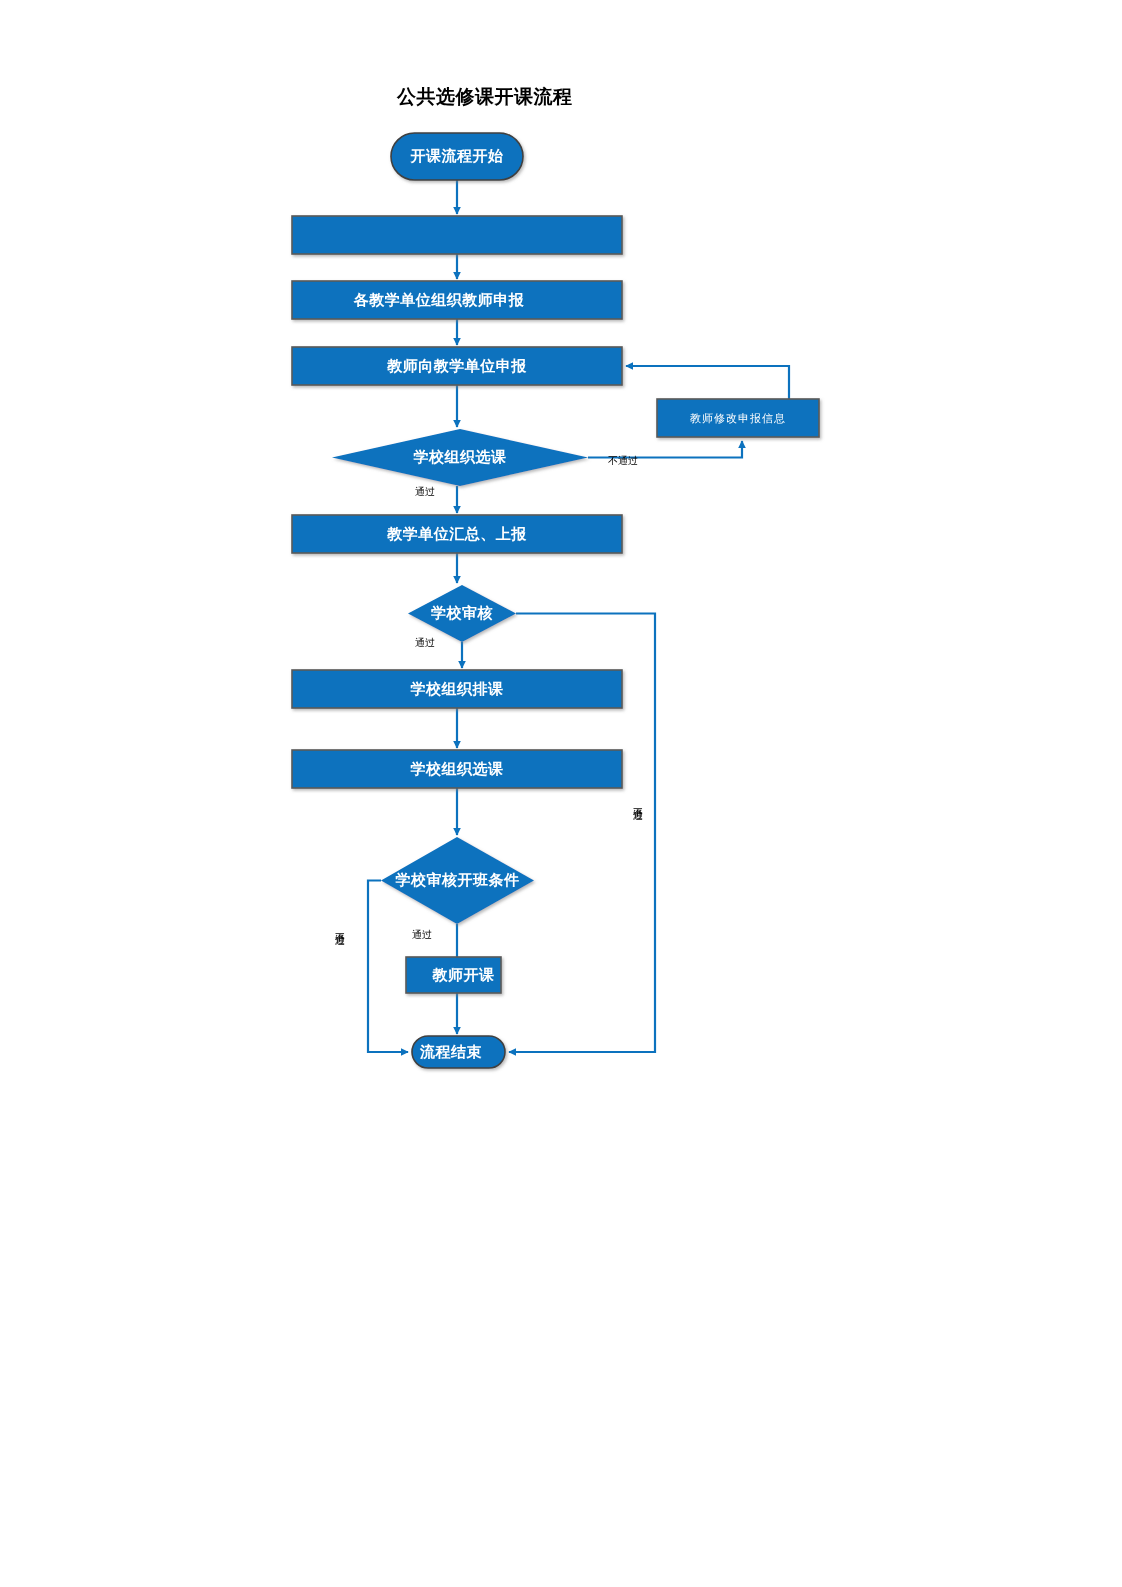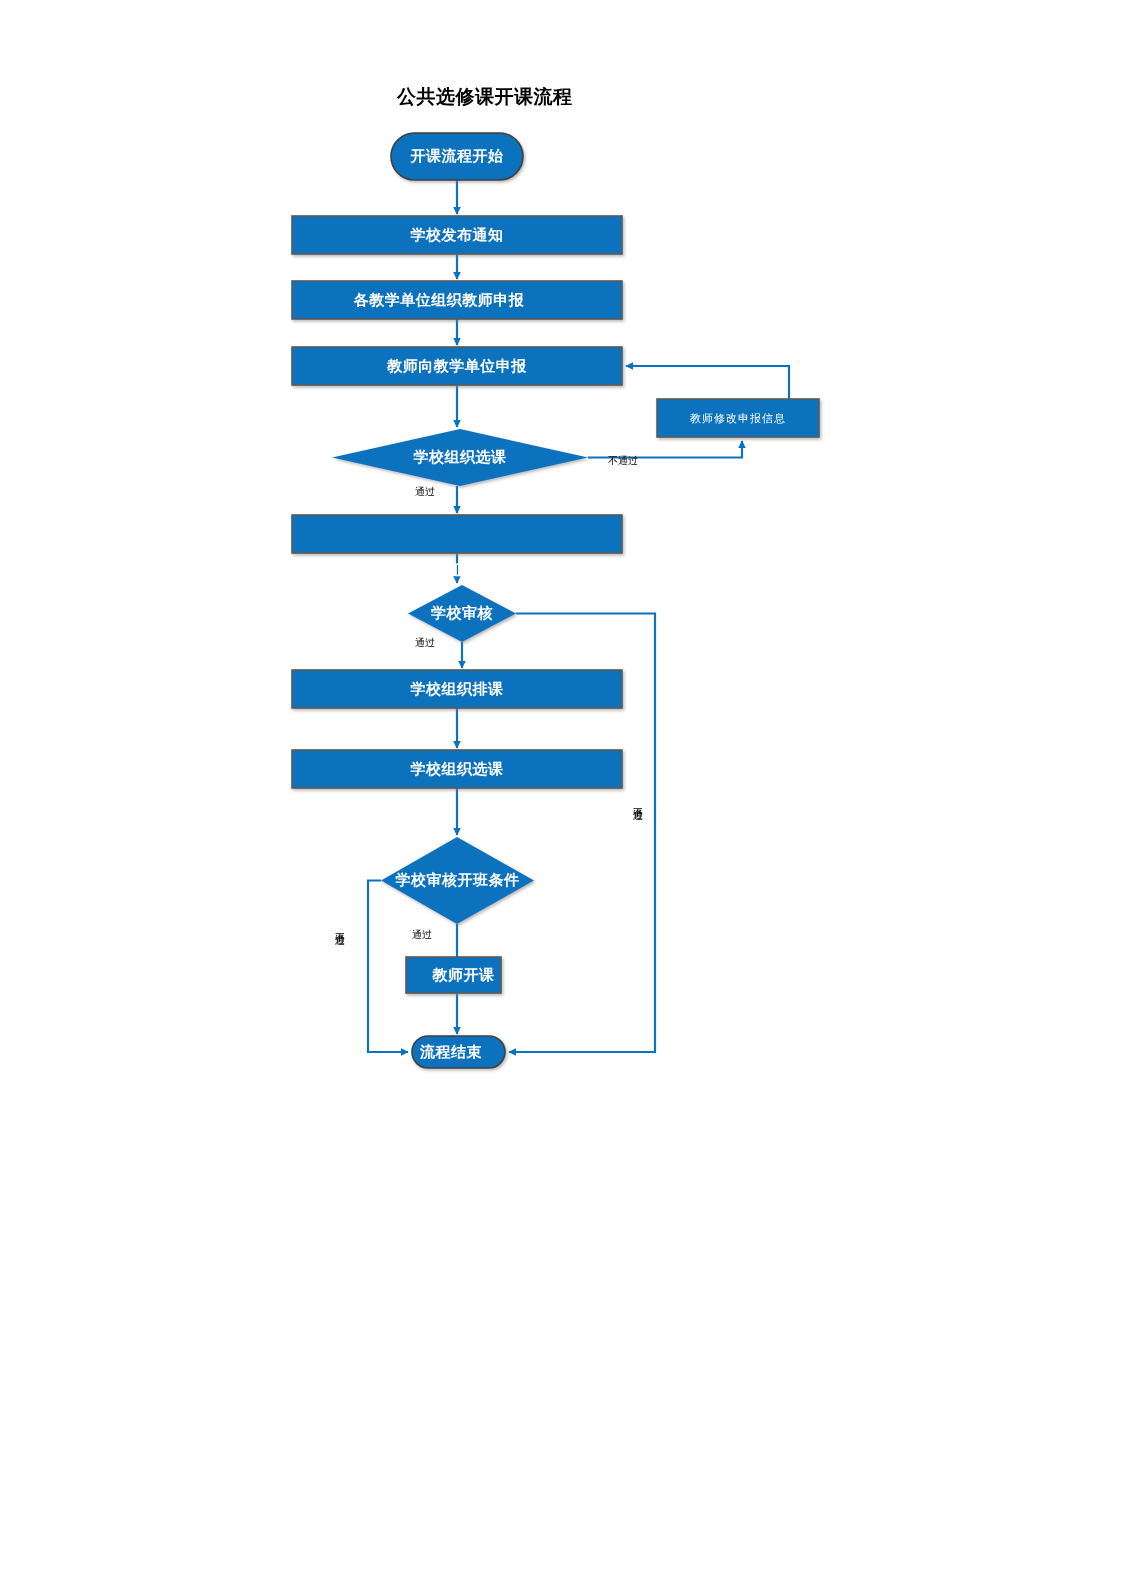--- a/index.html
+++ b/index.html
@@ -136,31 +136,30 @@
       <polygon points="460,429 588,457.5 460,486 332,457.5" fill="#0C72BE"></polygon>
       <polygon points="462,585 516,613.5 462,642 408,613.5" fill="#0C72BE"></polygon>
       <polygon points="457,837 534,880.5 457,924 381,880.5" fill="#0C72BE"></polygon>
 
       <rect x="412" y="1036" width="93" height="32" rx="16" ry="16" fill="#0C72BE" stroke="#404040" stroke-width="1.6"></rect>
     </g>
   </svg>
 
   <div class="node-text" style="left:391px; top:133px; width:132px; height:47px;">开课流程开始</div>
 
-  <div class="node-text" style="left:292px; top:216px; width:330px; height:38px;">学校发布通知</div>
 
   <div class="node-text" style="left:292px; top:281px; width:294px; height:38px;">各教学单位组织教师申报</div>
 
   <div class="node-text" style="left:292px; top:347px; width:330px; height:38px;border-radius:8px;">教师向教学单位申报</div>
 
   <div class="node-text serif" style="left:657px; top:399px; width:162px; height:38px;">教师修改申报信息</div>
 
   <div class="node-text" style="left:332px; top:429px; width:256px; height:57px;">学校组织选课</div>
 
-  <div class="node-text" style="left:292px; top:515px; width:330px; height:38px;margin-top:36px;">教学单位汇总、上报</div>
+  <div class="node-text" style="left:292px; top:515px; width:330px; height:38px;">教学单位汇总、上报</div>
 
   <div class="node-text" style="left:408px; top:585px; width:108px; height:57px;">学校审核</div>
 
   <div class="node-text" style="left:292px; top:670px; width:330px; height:38px;">学校组织排课</div>
 
   <div class="node-text" style="left:292px; top:750px; width:330px; height:38px;">学校组织选课</div>
 
   <div class="node-text" style="left:381px; top:858px; width:153px; height:45px;">学校审核开班条件</div>
 
   <div class="node-text" style="left:406px; top:957px; width:115px; height:36px;">教师开课</div>

